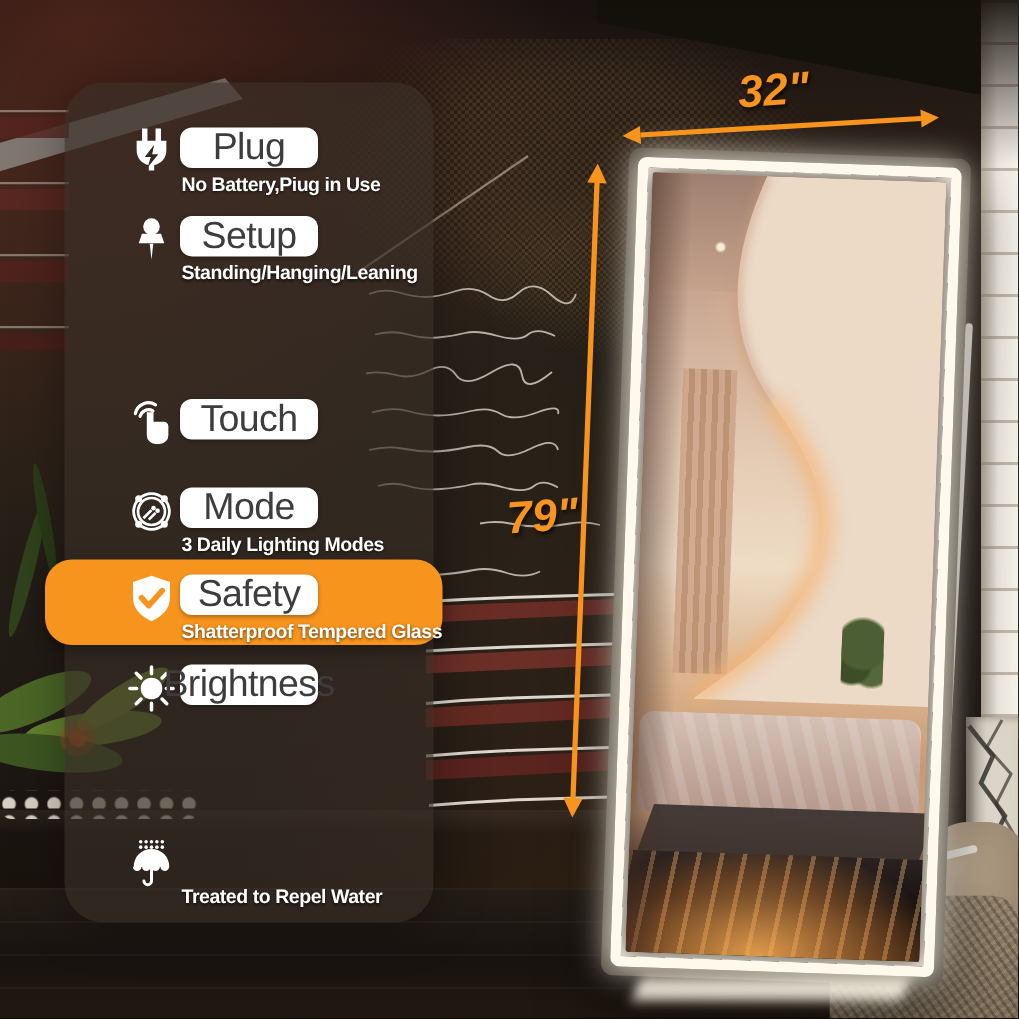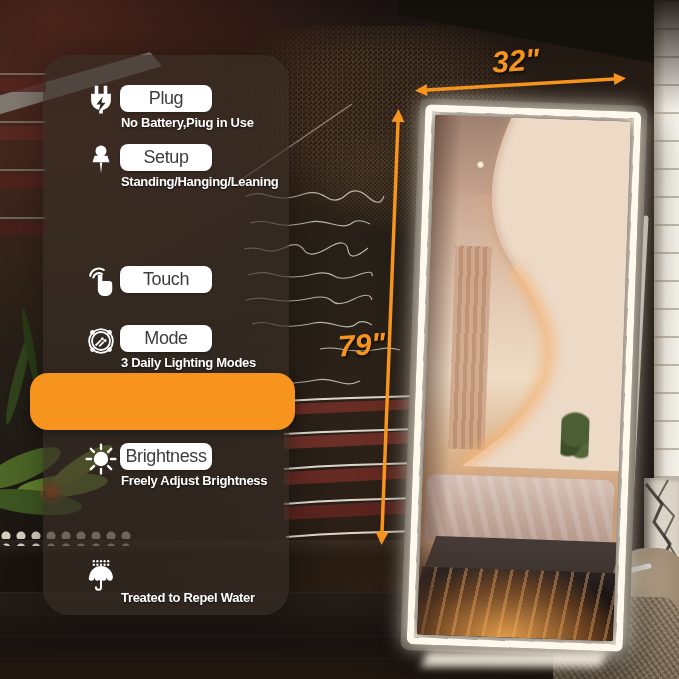--- a/index.html
+++ b/index.html
@@ -87,21 +87,21 @@
 
   
   .panel{left:43px;top:55px;width:246px;height:560px;border-radius:26px;
     background:rgba(56,46,38,.66);box-shadow:0 0 34px rgba(0,0,0,.35);}
   .safetyband{left:30px;top:373px;width:265px;height:57px;border-radius:18px;
     box-shadow:0 4px 10px rgba(0,0,0,.35);}
   .feat{left:43px;width:250px;height:50px;}
   .ficon{left:38px;top:-4px;width:40px;height:40px;display:flex;align-items:center;justify-content:center;}
   .ficon svg{position:static;}
   .pill{left:77px;top:0;width:92px;height:27px;background:#fff;border-radius:8px;
-    display:flex;align-items:center;justify-content:center;color:#3d3d3d;font-size:18px;
+    display:flex;align-items:center;justify-content:center;color:#3d3d3d;font-size:25px;
     letter-spacing:-0.4px;box-shadow:0 1px 3px rgba(0,0,0,.3);}
   .pill span{position:static;}
   .sub{left:78px;top:30px;width:175px;color:#fff;font-size:13px;font-weight:bold;
     letter-spacing:-0.3px;white-space:nowrap;text-shadow:0 1px 2px rgba(0,0,0,.65);}
 
   
   .annot{left:0;top:0;width:679px;height:679px;pointer-events:none;}
   .dimlabel{color:#F7941D;font-size:30px;font-weight:bold;font-style:italic;
     text-shadow:1px 2px 3px rgba(0,0,0,.7);transform:rotate(-4deg);}
   #wlabel{left:492px;top:44px;}
@@ -276,34 +276,45 @@
             <circle cx="24.5" cy="19.5" r="1.7"></circle>
         </g>
       </svg>
       </span>
     <span class="pill">
         <span>Mode</span>
       </span>
     <div class="sub">3 Daily Lighting Modes</div>
   </div>
 
+  <div class="feat" style="top:383px">
+    <span class="ficon">
+      <svg width="38" height="38" viewBox="0 0 40 40">
+        <path d="M20 4l13 4.5V19c0 8.5-5.5 13.5-13 17-7.5-3.5-13-8.5-13-17V8.5z" fill="#fff"></path>
+        <path d="M13 19.5l5 5.5 9.5-10.5" fill="none" stroke="#F7941D" stroke-width="4" stroke-linecap="round" stroke-linejoin="round"></path>
+      </svg>
+      </span>
+    <span class="pill">
+        <span>Safety</span>
+      </span>
+    <div class="sub">Shatterproof Tempered Glass</div>
+  </div>
 
   <div class="feat" style="top:443px">
     <span class="ficon">
       <svg width="36" height="36" viewBox="0 0 40 40">
         <circle cx="20" cy="20" r="8" fill="#fff"></circle>
         <g stroke="#fff" stroke-width="2.6" stroke-linecap="round">
           <path d="M20 4v5M20 31v5M4 20h5M31 20h5M8.7 8.7l3.5 3.5M27.8 27.8l3.5 3.5M31.3 8.7l-3.5 3.5M12.2 27.8l-3.5 3.5"></path>
         </g>
       </svg>
       </span>
     <span class="pill">
         <span>Brightness</span>
       </span>
-    <div class="sub">Freely Adjust Brightness</div>
   </div>
 
 
   <div class="feat" style="top:560px">
     <span class="ficon">
       <svg width="36" height="36" viewBox="0 0 40 40">
         <g fill="#fff">
           <circle cx="12" cy="3.5" r="1.3"></circle>
             <circle cx="16" cy="3.5" r="1.3"></circle>
             <circle cx="20" cy="3.5" r="1.3"></circle>

